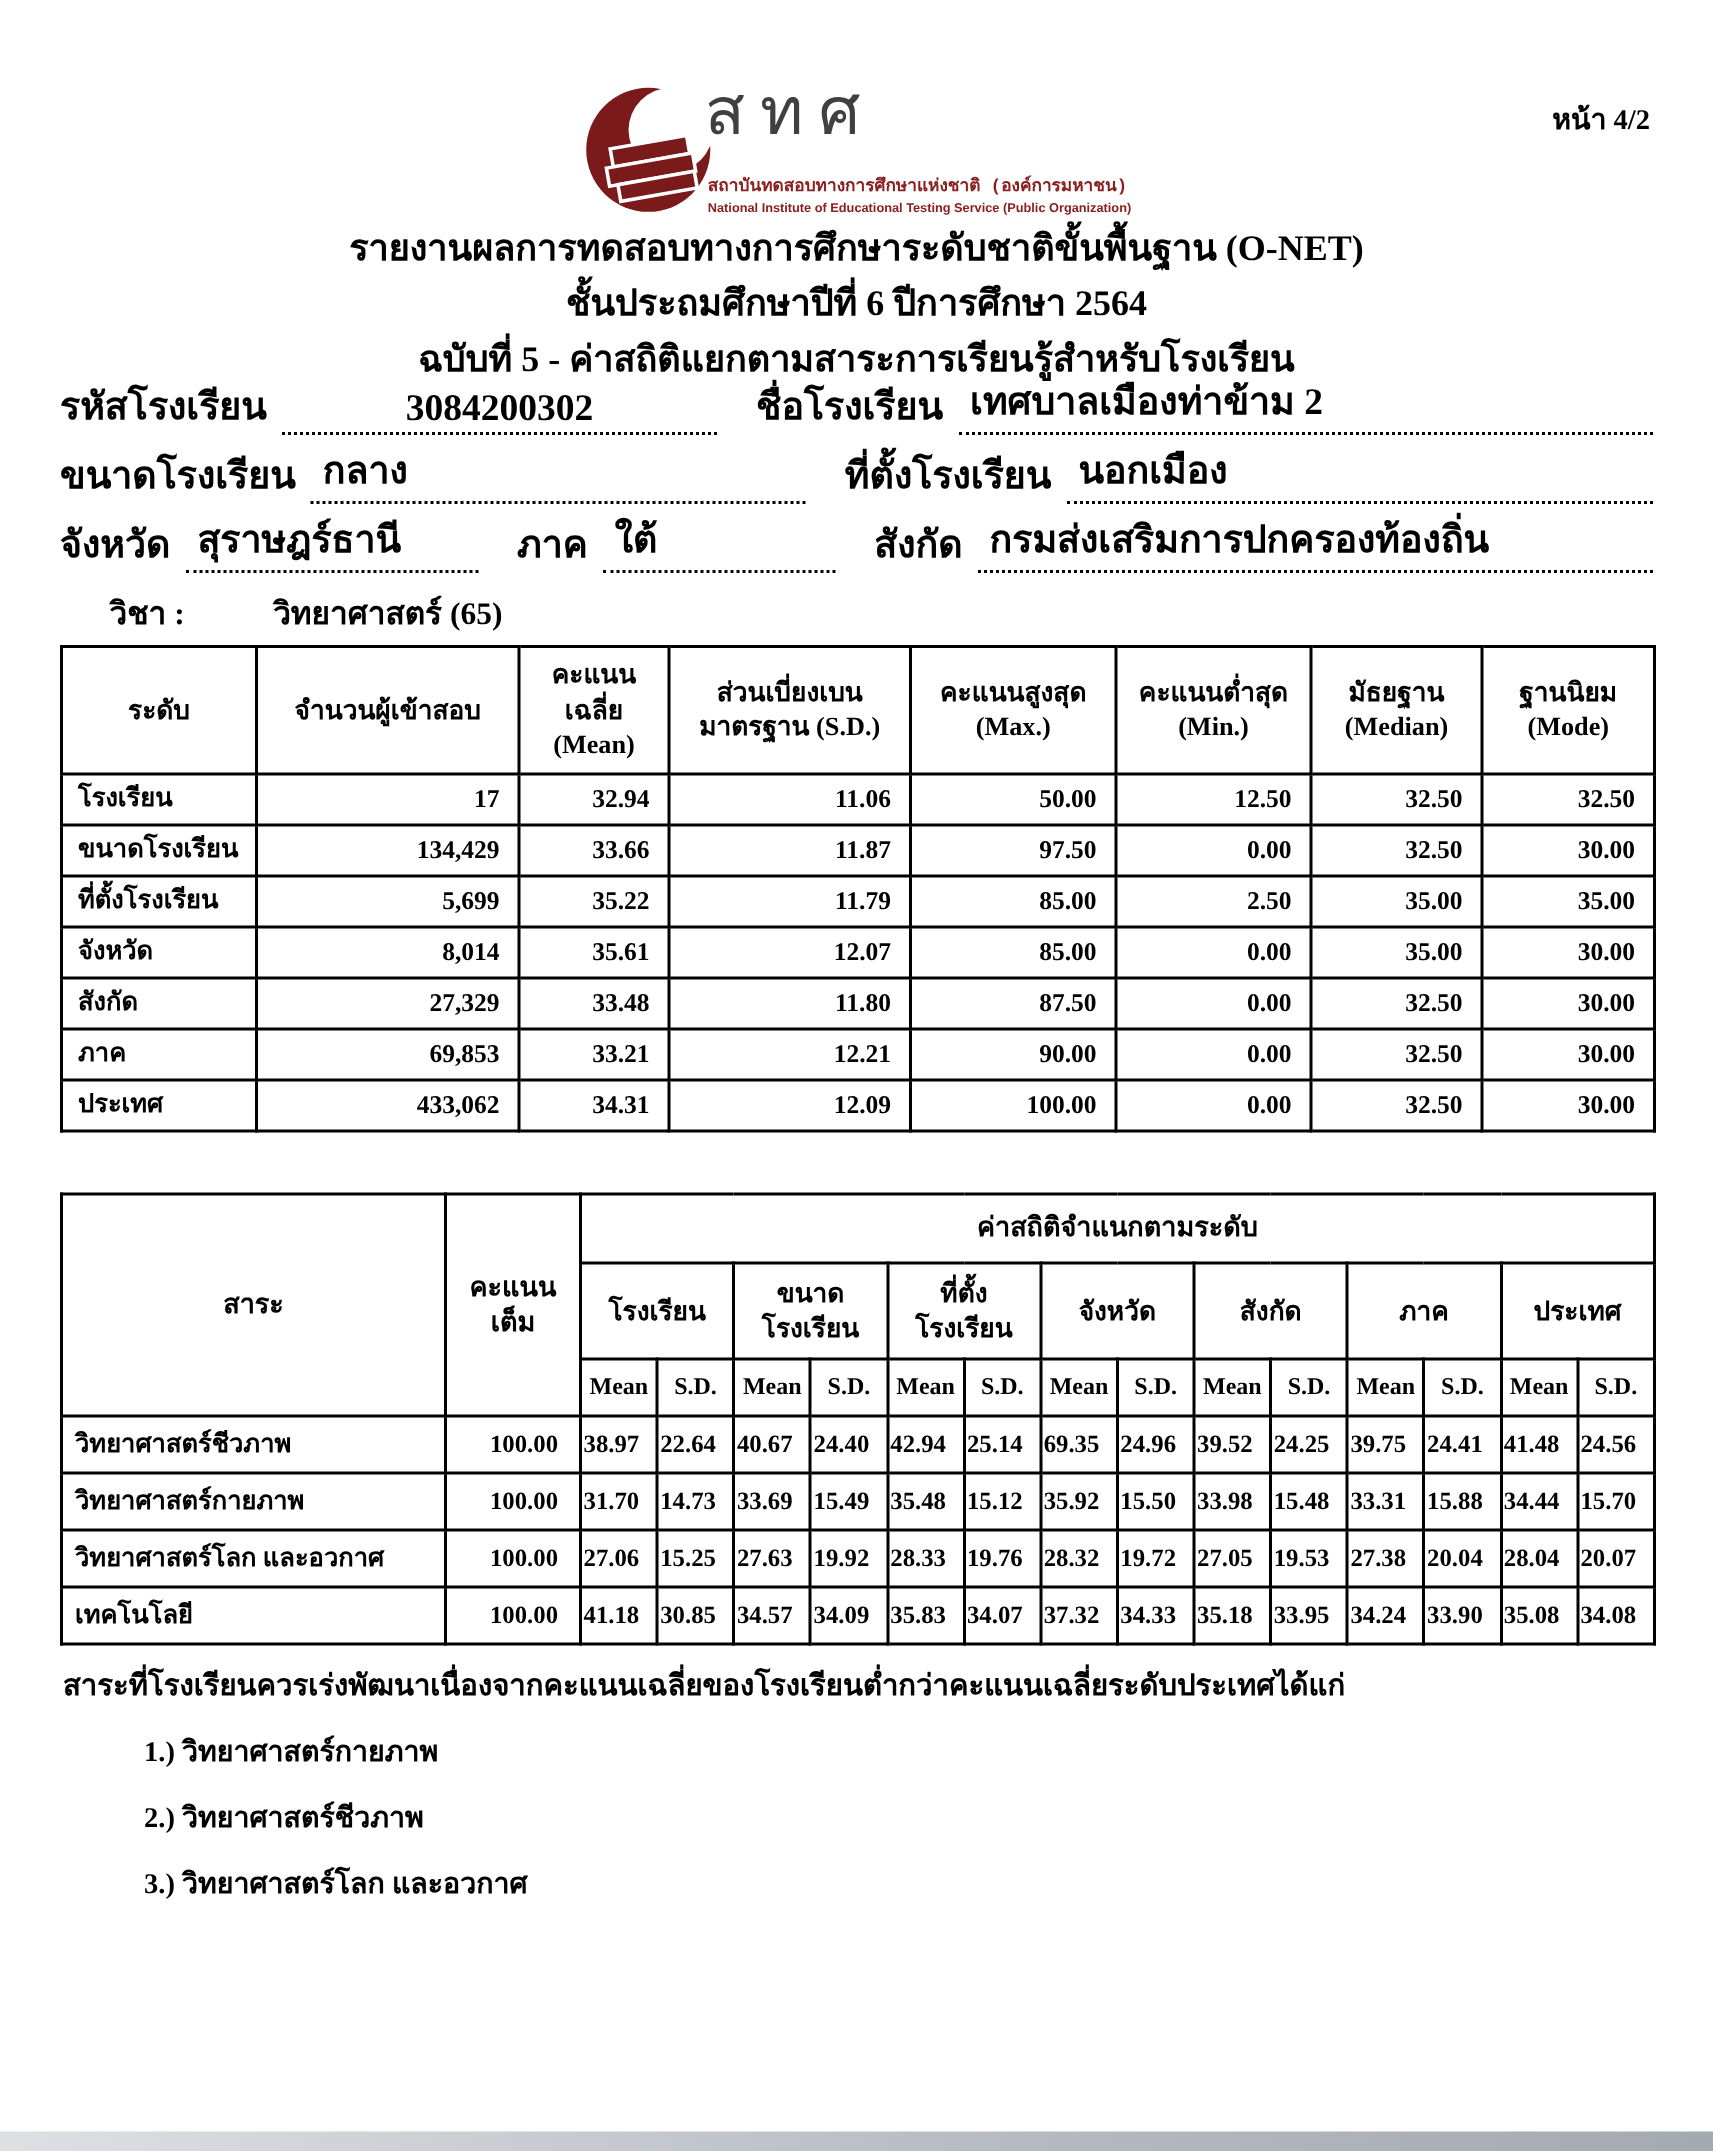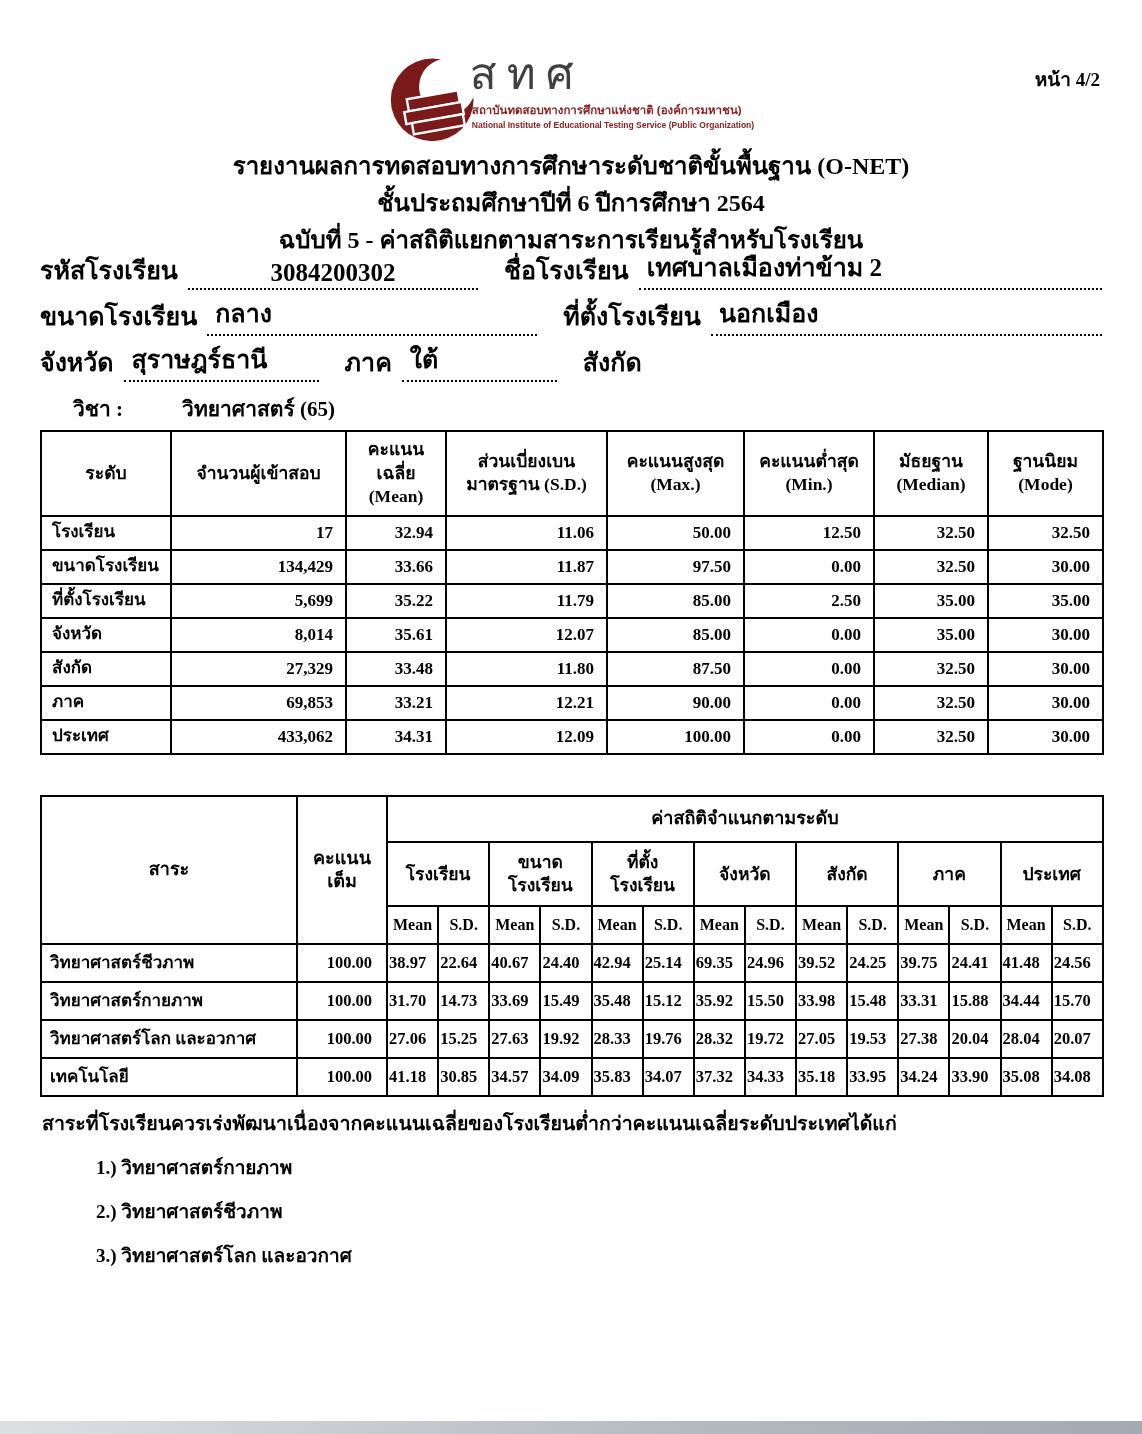--- a/index.html
+++ b/index.html
@@ -11,21 +11,21 @@
   .page{position:relative;width:1142px;height:1434px;overflow:hidden;background:#fff;}
 
   .page-number{position:absolute;top:64px;right:42px;font-size:19px;}
 
   
   .logo-row{position:absolute;top:52px;left:0;width:100%;display:flex;justify-content:center;align-items:flex-start;}
   .logo-emblem{width:94px;height:92px;flex:0 0 auto;}
   .logo-text{display:flex;flex-direction:column;margin-left:-12px;margin-top:2px;}
   .logo-thai{font-size:44px;line-height:0.95;color:#404040;letter-spacing:10px;font-weight:normal;}
   .logo-niets{font-size:30px;line-height:1.0;color:#7a1a1a;letter-spacing:3px;margin-left:2px;font-family:"Liberation Sans",sans-serif;font-weight:bold;}
-  .logo-org-thai{font-size:11.5px;color:#8a2020;margin-top:5px;margin-left:2px;font-family:Liberation Sans, sans-serif;}
+  .logo-org-thai{font-size:11.5px;color:#8a2020;margin-top:18px;margin-left:2px;font-family:Liberation Mono, monospace;}
   .logo-org-en{font-size:8.5px;color:#8a2020;margin-top:1px;margin-left:2px;font-family:"Liberation Sans",sans-serif;}
 
   
   .titles{position:absolute;top:148px;left:0;width:100%;text-align:center;}
   .title-line{font-size:24px;line-height:37px;}
 
   
   .info{position:absolute;top:260px;left:40px;width:1062px;font-size:25px;}
   .info-row{display:flex;align-items:flex-end;margin-bottom:16px;height:30px;}
   .info-label{white-space:nowrap;padding-right:10px;}
@@ -115,20 +115,21 @@
       <span class="info-value v-grow">นอกเมือง</span>
     </div>
     <div class="info-row">
       <span class="info-label">จังหวัด</span>
       <span class="info-value w195">สุราษฎร์ธานี</span>
       <span class="gap"></span>
       <span class="info-label">ภาค</span>
       <span class="info-value w155">ใต้</span>
       <span class="gap"></span>
       <span class="info-label">สังกัด</span>
+      <span class="info-value v-grow">กรมส่งเสริมการปกครองท้องถิ่น</span>
     </div>
   </div>
 
   <div class="subject-line">
     <span>วิชา :</span><span>วิทยาศาสตร์ (65)</span>
   </div>
 
   <table id="table1">
     <colgroup>
         <col style="width: 130px;">

